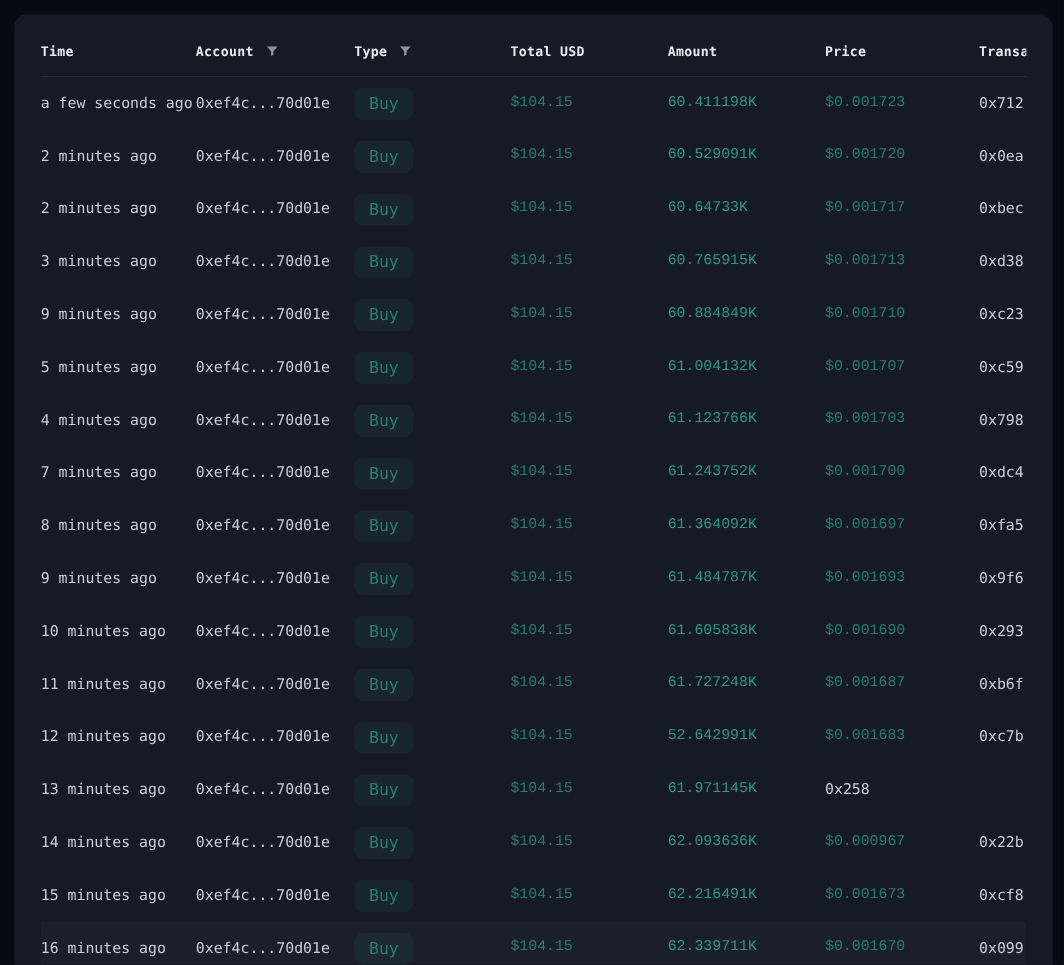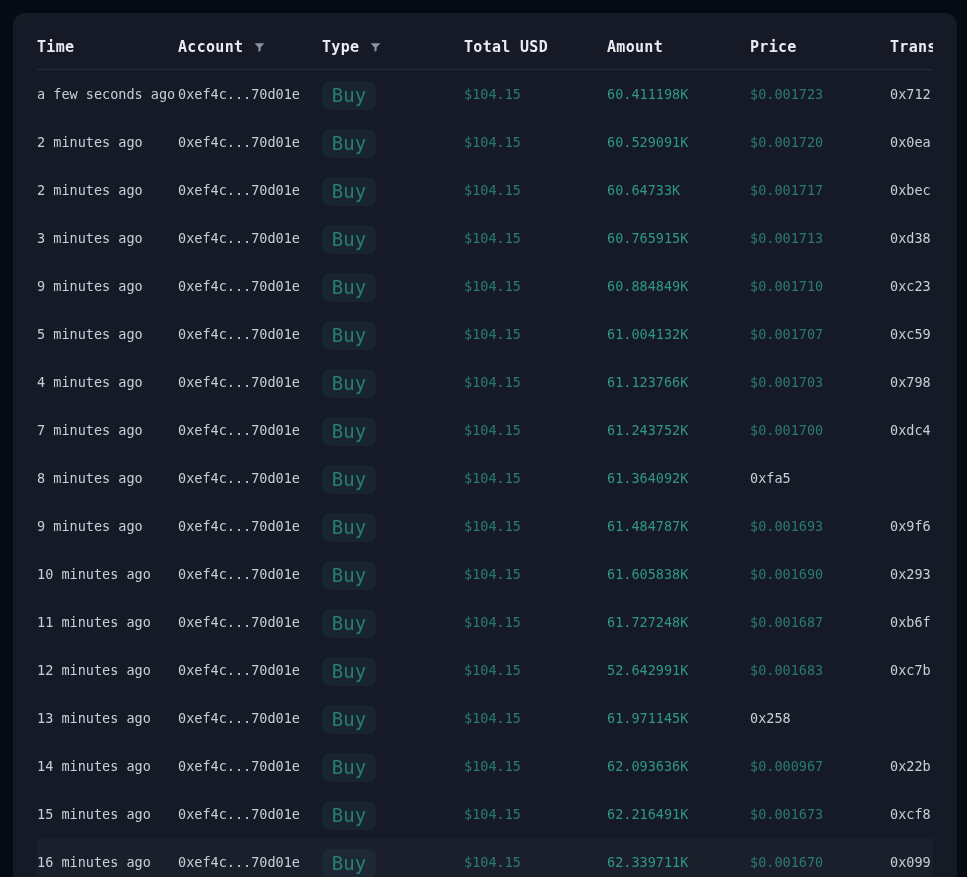--- a/index.html
+++ b/index.html
@@ -24,35 +24,35 @@
     padding:12px 24px 0 24px;box-sizing:border-box;
   }
   .table-wrap{width:896px;overflow:hidden;}
   .grid-row{
     display:grid;
     grid-template-columns:141px 144px 142px 143px 143px 140px 170px;
     width:1023px;align-items:center;
   }
   .header-row{height:44px;border-bottom:1px solid var(--divider);}
   .hcell{
-    display:flex;align-items:center;gap:10px;
-    font-size:15px;font-weight:bold;color:var(--header-text);
+    display:flex;gap:10px;
+    font-size:12px;font-weight:bold;color:var(--header-text);
     white-space:nowrap;letter-spacing:.3px;
   }
   .funnel{color:var(--filter-icon);flex:0 0 auto;display:none;}
   .hcell.has-filter .funnel{display:inline-block;}
   .row{height:48px;}
   .row:last-child{background:rgba(255,255,255,0.022);}
   .cell{font-size:13.5px;color:var(--row-text);white-space:nowrap;line-height:48px;}
-  .teal{color:var(--accent);}
+  .teal{color:var(--accent);font-family:Liberation Mono, monospace;}
   .dim{opacity:.78;}
   .buy-pill{
     display:inline-flex;width:54px;height:29px;align-items:center;justify-content:center;
     background:var(--buy-bg);color:var(--accent);border-radius:8px;
-    font-size:19px;line-height:29px;opacity:.8;vertical-align:middle;
+    font-size:15px;line-height:29px;opacity:.8;vertical-align:middle;
   }
 </style>
 </head>
 <body>
 
 <div class="card">
   <div class="table-wrap">
     <div class="grid-row header-row" id="header-row">
   <div class="hcell">
     <span class="hlabel">Time</span>
@@ -173,20 +173,21 @@
     <div class="cell teal dim">$0.001700</div>
     <div class="cell">0xdc4</div>
   </div>
 
   <div class="grid-row row">
     <div class="cell">8 minutes ago</div>
     <div class="cell">0xef4c...70d01e</div>
     <div class="cell"><span class="buy-pill">Buy</span></div>
     <div class="cell teal dim">$104.15</div>
     <div class="cell teal">61.364092K</div>
+    <div class="cell teal dim">$0.001697</div>
     <div class="cell">0xfa5</div>
   </div>
 
   <div class="grid-row row">
     <div class="cell">9 minutes ago</div>
     <div class="cell">0xef4c...70d01e</div>
     <div class="cell"><span class="buy-pill">Buy</span></div>
     <div class="cell teal dim">$104.15</div>
     <div class="cell teal">61.484787K</div>
     <div class="cell teal dim">$0.001693</div>

